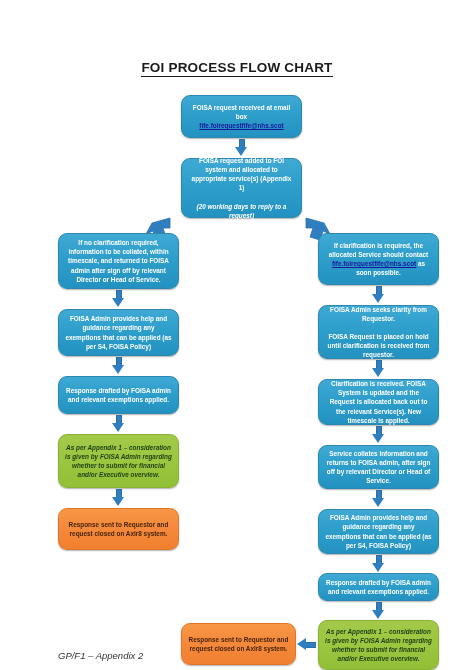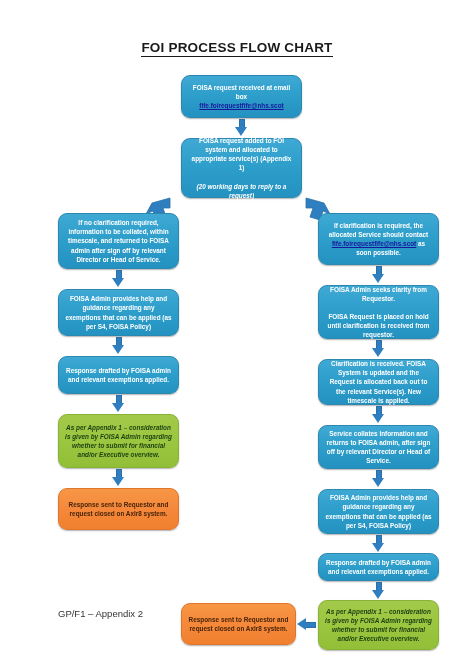--- a/index.html
+++ b/index.html
@@ -3,41 +3,42 @@
 <meta charset="utf-8">
 <style>
   html,body{margin:0;padding:0;}
   body{
     width:474px;height:670px;
     background:#ffffff;
     font-family:"Liberation Sans", sans-serif;
     overflow:hidden;
     position:relative;
   }
-  #page{position:absolute;inset:0;}
+  #page{position:absolute;inset:0;margin-top:20px;}
 
   .title{
     position:absolute;
     left:0;right:0;top:40px;
     text-align:center;
     font-size:13.5px;
     font-weight:bold;
     color:#1a1a1a;
     letter-spacing:.2px;
   }
   .title span{
     border-bottom:1.3px solid #1a1a1a;
     padding-bottom:1px;
   }
 
   .footer{
     position:absolute;
-    left:58px;top:608px;
+    left:58px;top:630px;
     font-size:9.5px;
     color:#333;
+    font-style:italic;
   }
 
   
   .box{
     position:absolute;
     box-sizing:border-box;
     border-radius:9px;
     display:flex;
     align-items:center;
     justify-content:center;

